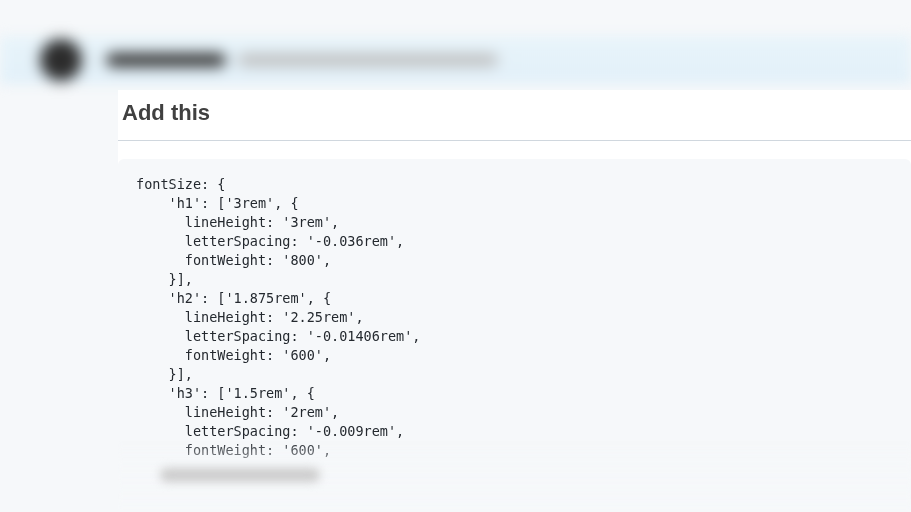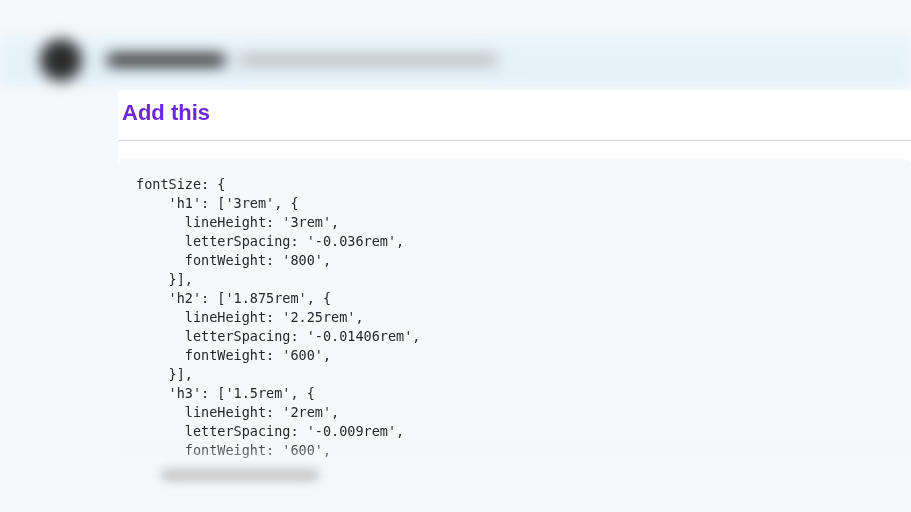--- a/index.html
+++ b/index.html
@@ -50,21 +50,21 @@
       position: absolute;
       top: 90px;
       left: 118px;
       right: 0;
       background: #ffffff;
       padding: 0;
     }
     .section-title {
       font-size: 22px;
       font-weight: 700;
-      color: #6d28d9;
+      color: #404040;
       padding: 10px 0 14px 4px;
       border-bottom: 1px solid #d0d7de;
     }
     .code-block-wrap {
       margin-top: 18px;
       background: #f6f8fa;
       border-radius: 6px;
       padding: 16px 18px 60px 18px;
       font-family: ui-monospace, SFMono-Regular, "SF Mono", Menlo, Consolas, monospace;
       font-size: 13.5px;

